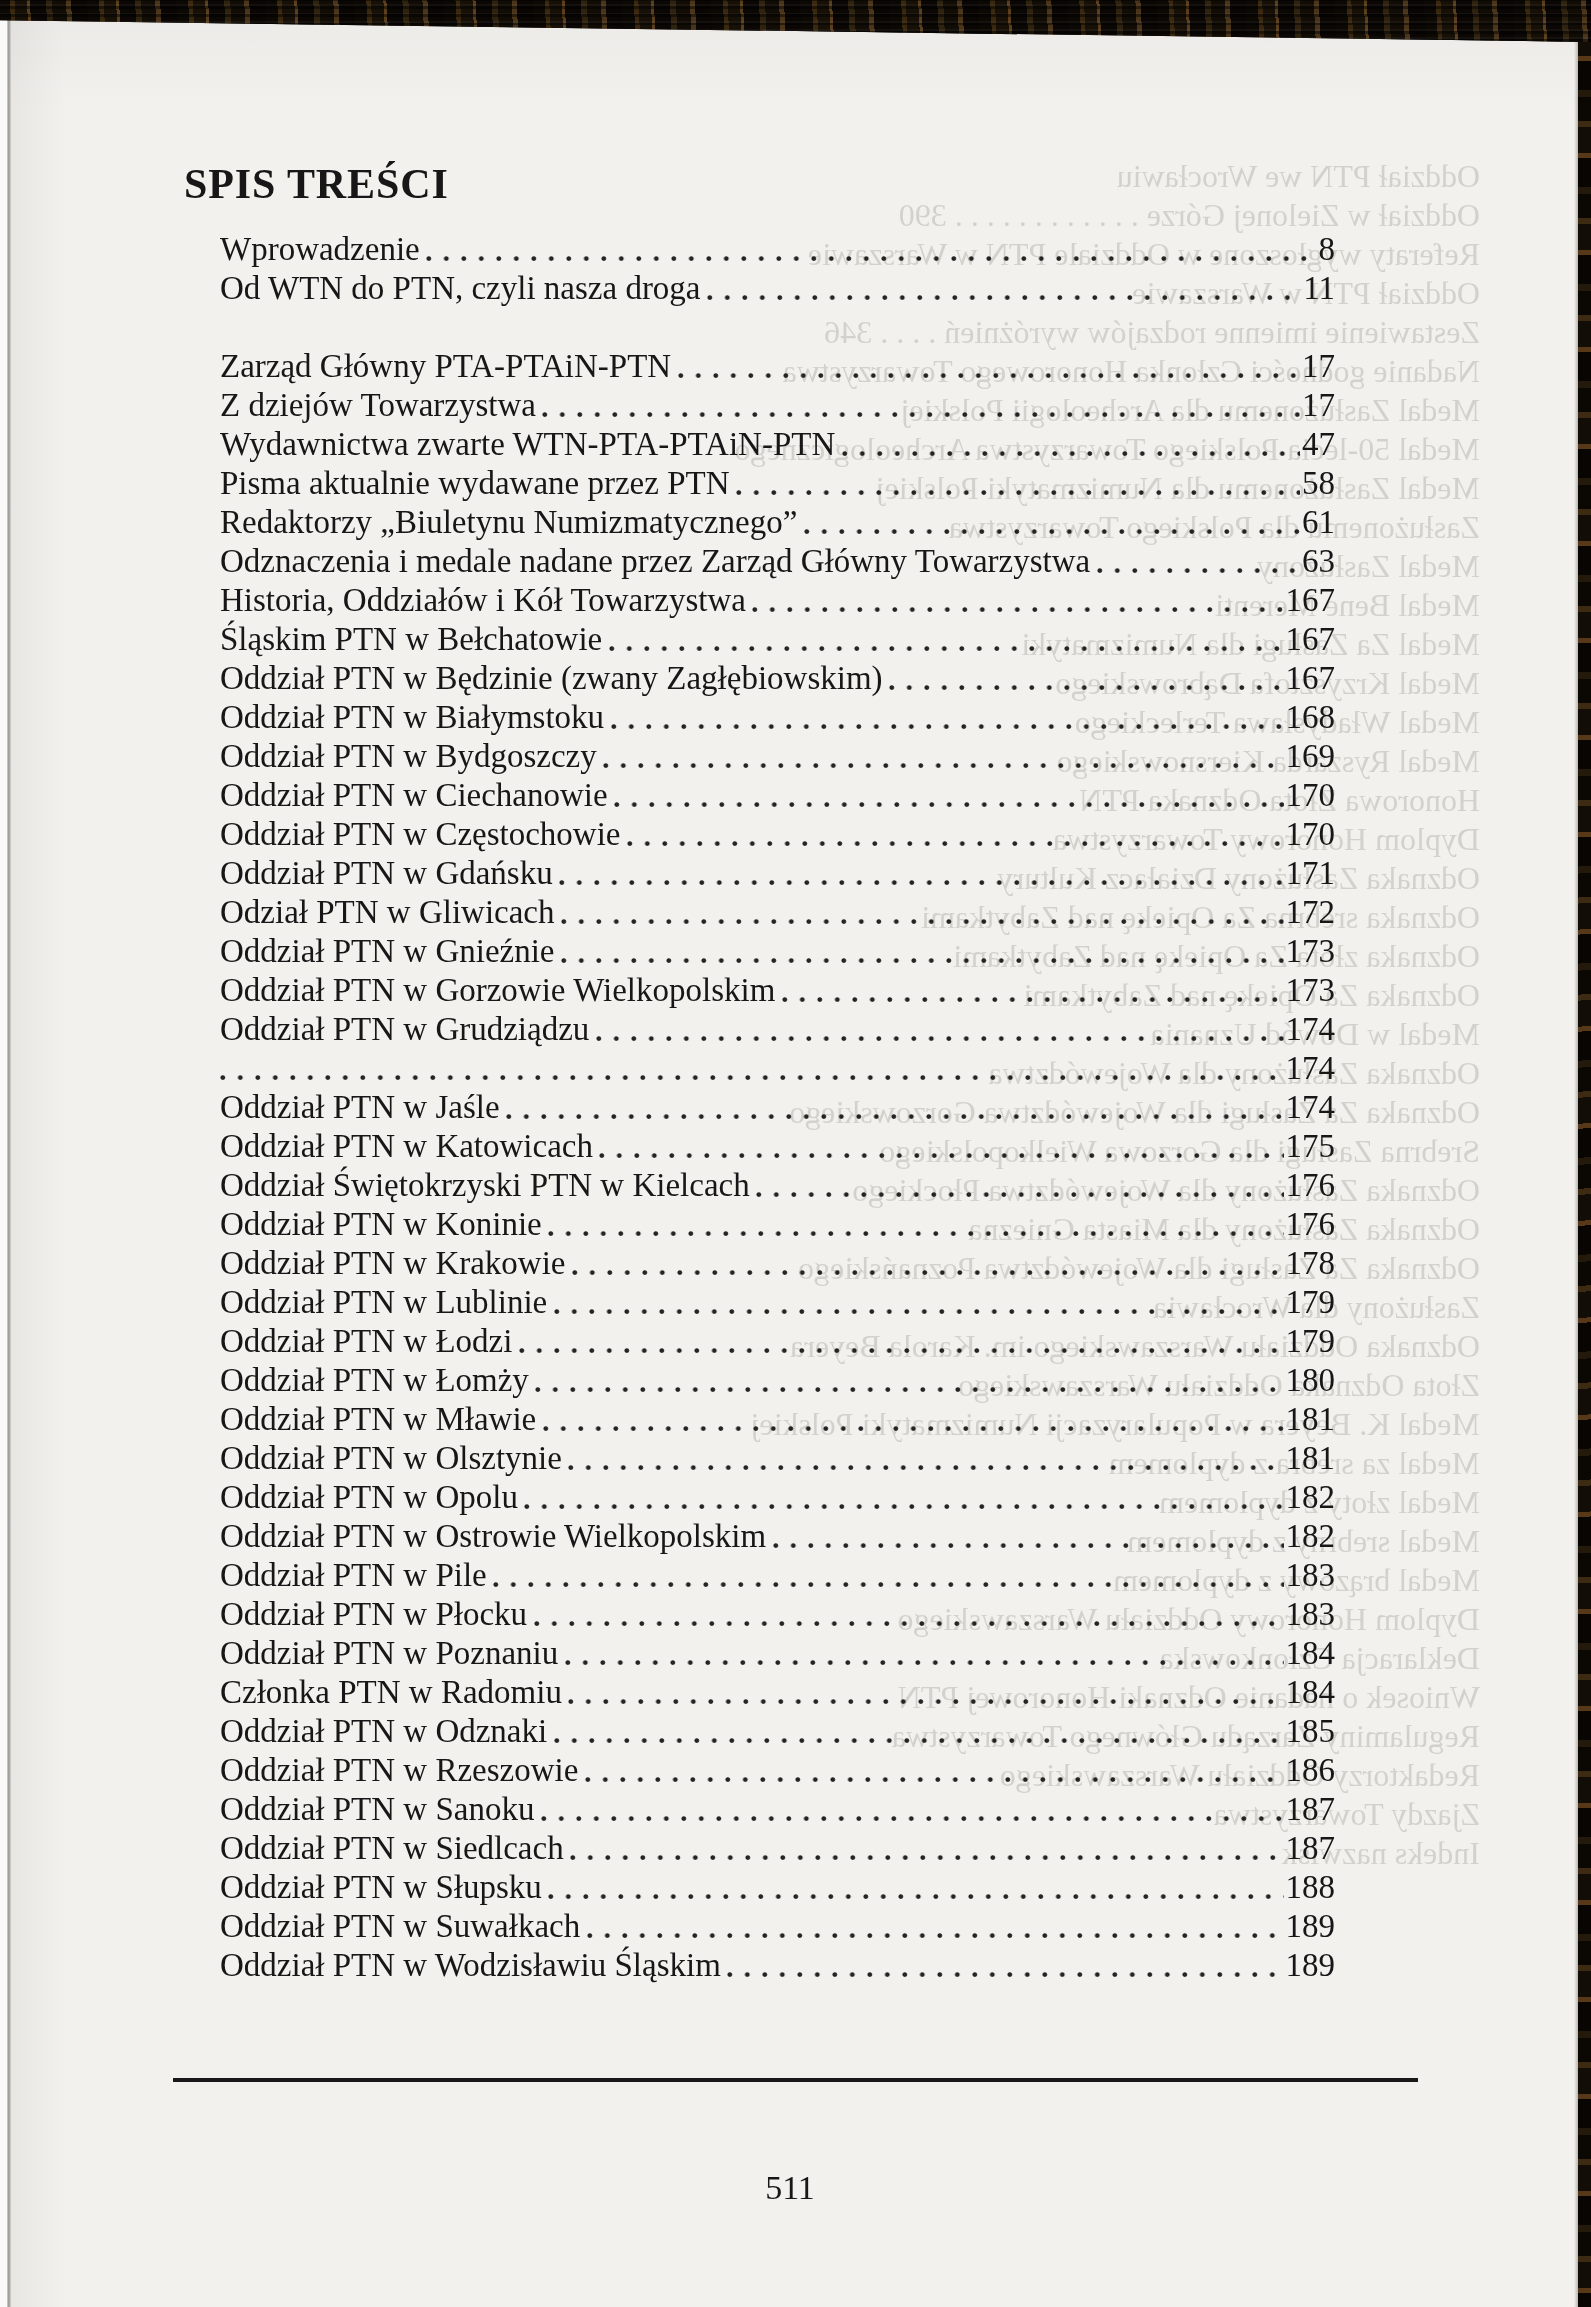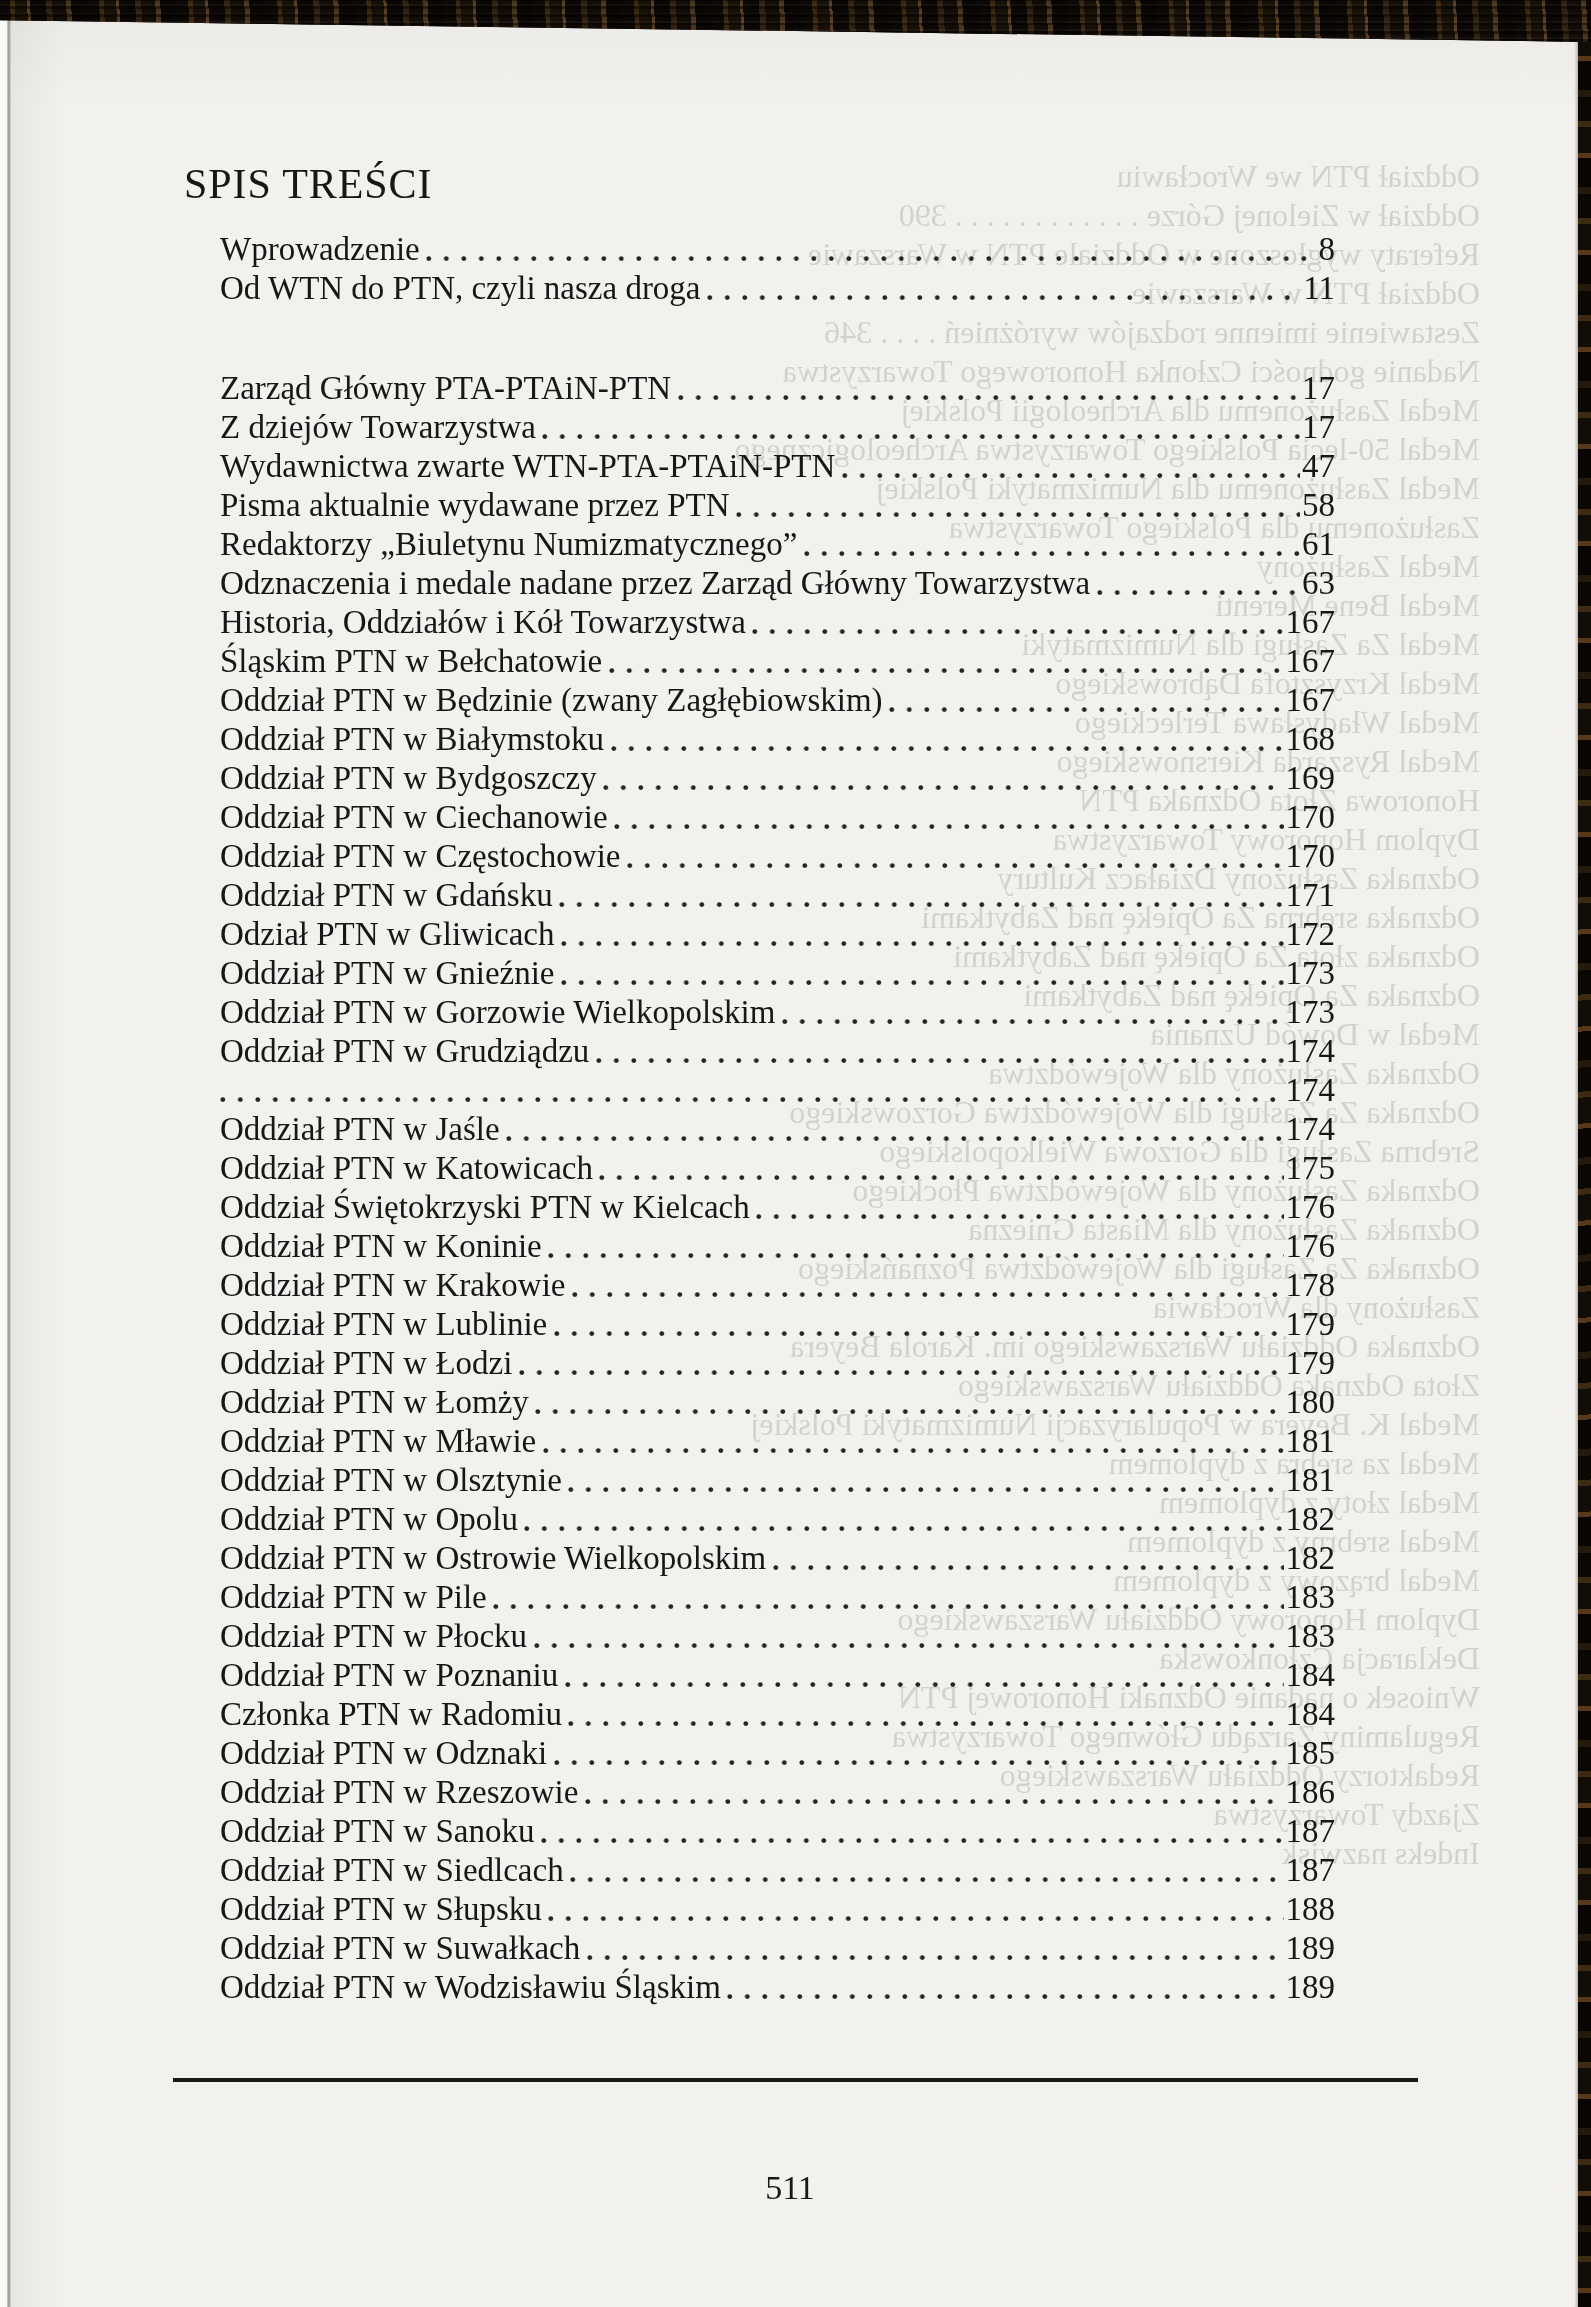--- a/index.html
+++ b/index.html
@@ -39,28 +39,28 @@
   .bleed{
     position:absolute;left:194px;right:111px;top:157px;z-index:1;
     transform:scaleX(-1);
     color:#a9a79d;opacity:.42;filter:blur(0.6px);
     font-size:32px;line-height:39px;white-space:nowrap;
   }
   .ghost-line{height:39px;overflow:hidden;}
 
   .heading{
     position:absolute;left:184px;top:160px;z-index:2;
-    font-size:42px;font-weight:normal;letter-spacing:0.9px;text-align:right;
+    font-size:42px;font-weight:bold;letter-spacing:0.9px;text-align:right;
   }
   .toc{
     position:absolute;left:220px;right:256px;top:231px;z-index:2;
     font-size:33px;
   }
   .toc-row{display:flex;align-items:baseline;height:39px;white-space:nowrap;}
-  .toc-row.break-before{margin-top:61px;justify-content:center;}
+  .toc-row.break-before{margin-top:39px;justify-content:center;}
   .toc-label{flex:0 0 auto;padding-right:6.5px;}
   .leader{
     flex:1 1 auto;align-self:flex-end;height:8.3px;margin-bottom:6.5px;min-width:28px;
     background-image:radial-gradient(circle at 2.8px 3.7px,#242424 1.9px,rgba(36,36,36,.55) 2.3px,transparent 2.8px);
     background-size:17.5px 8.3px;background-repeat:repeat-x;
   }
   .toc-page{flex:0 0 auto;padding-left:1.8px;}
   .rule{position:absolute;left:173px;top:2078px;width:1245px;height:3.7px;background:#181818;z-index:2;}
   .folio{position:absolute;left:11px;right:22px;top:2169px;text-align:center;font-size:34px;z-index:2;}
 </style>

